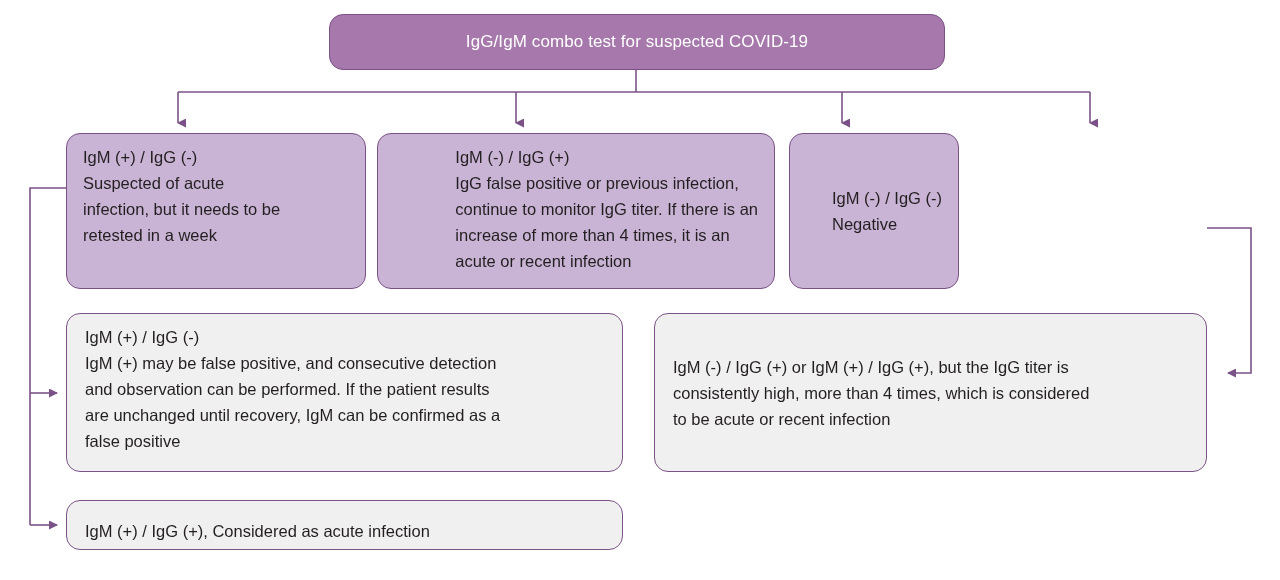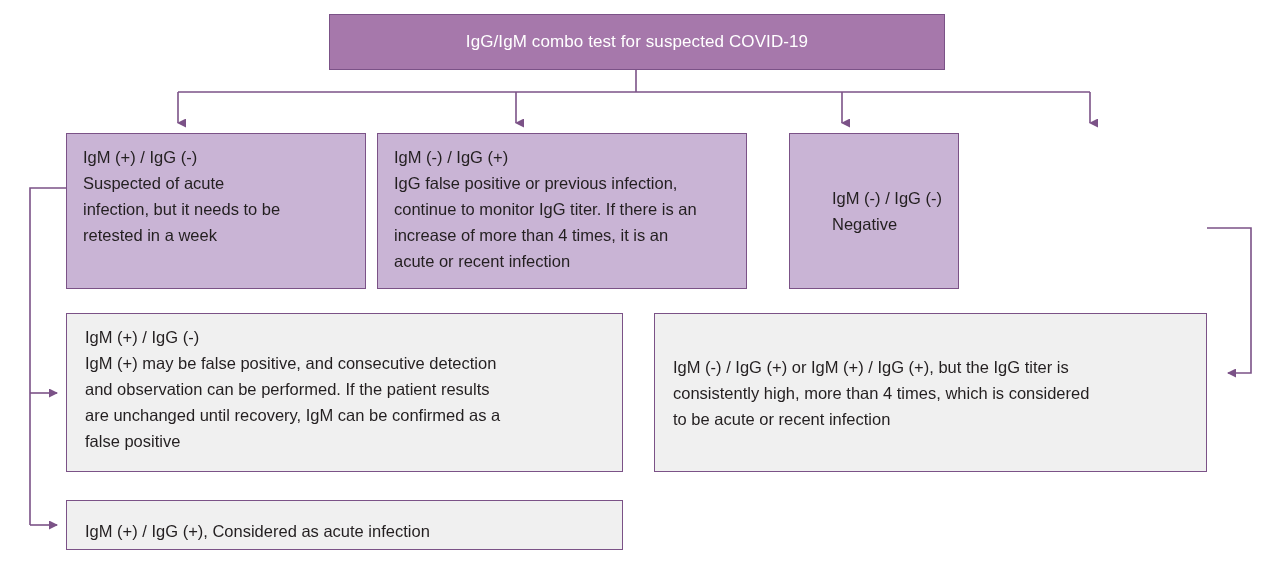--- a/index.html
+++ b/index.html
@@ -23,20 +23,21 @@
     left: 0;
     top: 0;
     width: 1280px;
     height: 580px;
     pointer-events: none;
   }
   .node {
     position: absolute;
     box-sizing: border-box;
     white-space: pre-line;
+    border-radius: 14px;
   }
   .title-node {
     background: #a678ab;
     border: 1px solid #7b5287;
     color: #ffffff;
     font-size: 17px;
     line-height: 22px;
     display: flex;
     align-items: center;
     justify-content: center;
@@ -118,21 +119,21 @@
     <span>IgG/IgM combo test for suspected COVID-19</span>
   </div>
 
   <div class="node purple-node" style="left:66px; top:133px; width:300px; height:156px;">
     <span>IgM (+) / IgG (-)
 Suspected of acute
 infection, but it needs to be
 retested in a week</span>
   </div>
 
-  <div class="node purple-node" style="left:377px; top:133px; width:370px; height:156px;">
+  <div class="node purple-node" style="left:377px; top:133px; width:398px; height:156px;align-items:flex-end;">
     <span>IgM (-) / IgG (+)
 IgG false positive or previous infection,
 continue to monitor IgG titer. If there is an
 increase of more than 4 times, it is an
 acute or recent infection</span>
   </div>
 
   <div class="node purple-node vcenter" style="left:789px; top:133px; width:170px; height:156px;align-items:flex-end;">
     <span>IgM (-) / IgG (-)
 Negative</span>

